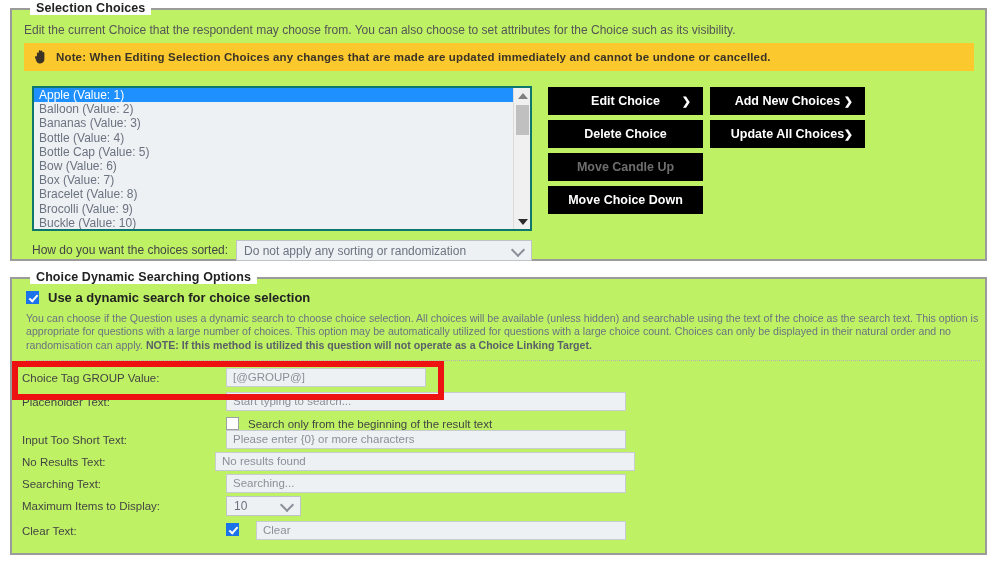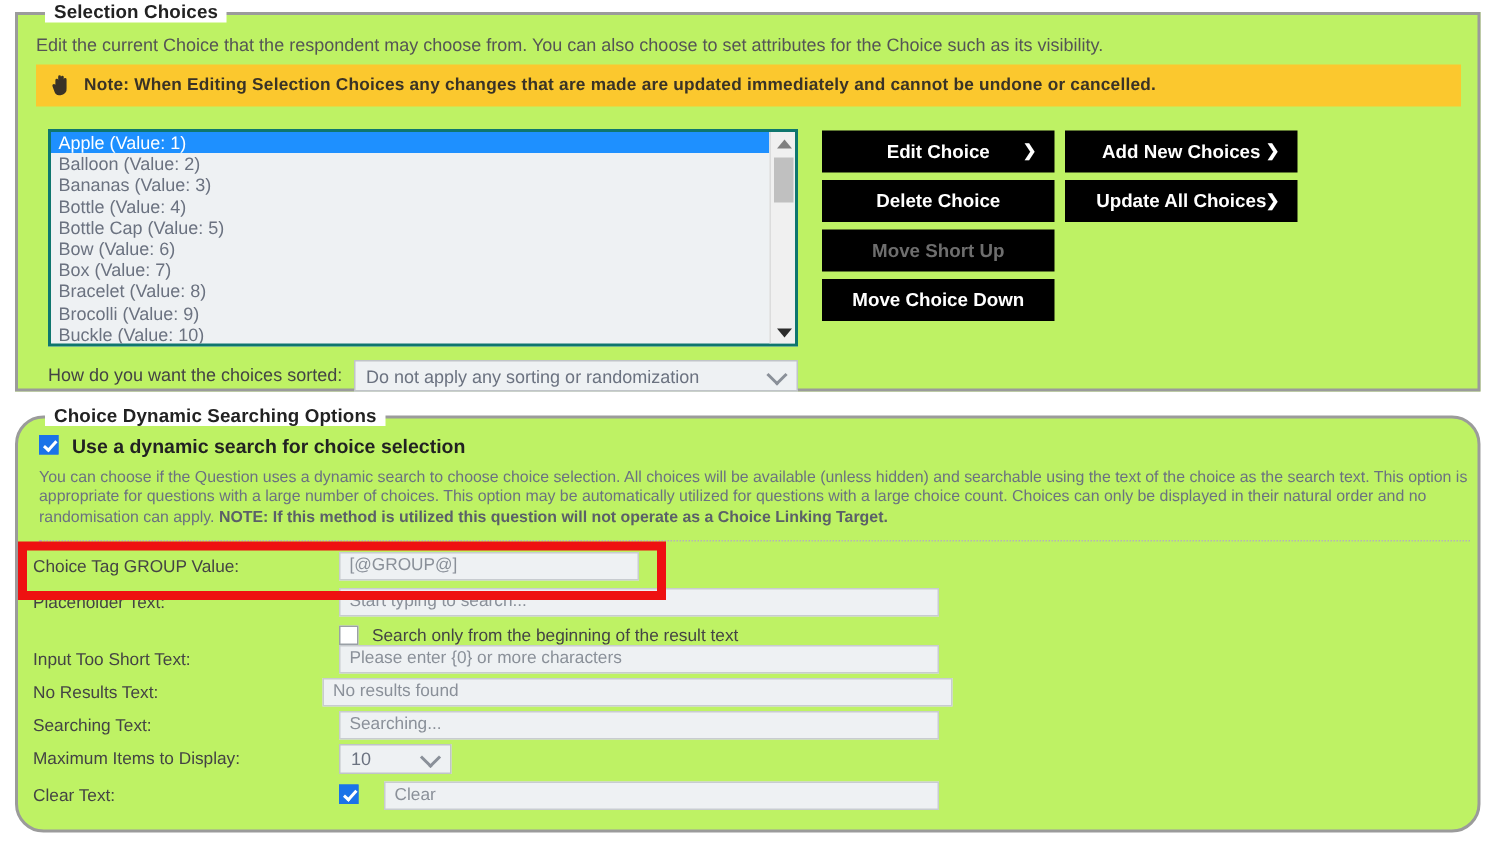--- a/index.html
+++ b/index.html
@@ -42,21 +42,20 @@
     left: 10px;
     top: 8px;
     width: 977px;
     height: 253px;
   }
   #panel-dynamic-search {
     left: 10px;
     top: 277px;
     width: 977px;
     height: 278px;
-    border-radius: 19px;
   }
 
   
   .intro-text {
     position: absolute;
     left: 12px;
     top: 12px;
     width: 950px;
     font-size: 12px;
     color: #555;
@@ -237,20 +236,21 @@
     width: 296px;
     height: 21px;
   }
 
   
   .dyn-check-row {
     position: absolute;
     left: 14px;
     top: 11px;
     display: flex;
+    align-items: center;
   }
   .cb {
     width: 13px;
     height: 13px;
     box-sizing: border-box;
     border: 1px solid #9aa0a6;
     background: #ffffff;
     display: inline-block;
     position: relative;
     flex: none;
@@ -424,21 +424,21 @@
   </div>
 
   <div class="dark-btn" id="btn-edit-choice">
     <span>Edit Choice</span>
     <span class="btn-chev">❯</span>
   </div>
   <div class="dark-btn" id="btn-delete-choice">
     <span>Delete Choice</span>
   </div>
   <div class="dark-btn disabled" id="btn-move-up">
-    <span>Move Short Up</span>
+    <span>Move Candle Up</span>
   </div>
   <div class="dark-btn" id="btn-move-down">
     <span>Move Choice Down</span>
   </div>
   <div class="dark-btn" id="btn-add-new-choices">
     <span>Add New Choices</span>
     <span class="btn-chev">❯</span>
   </div>
   <div class="dark-btn" id="btn-update-all">
     <span>Update All Choices</span>

